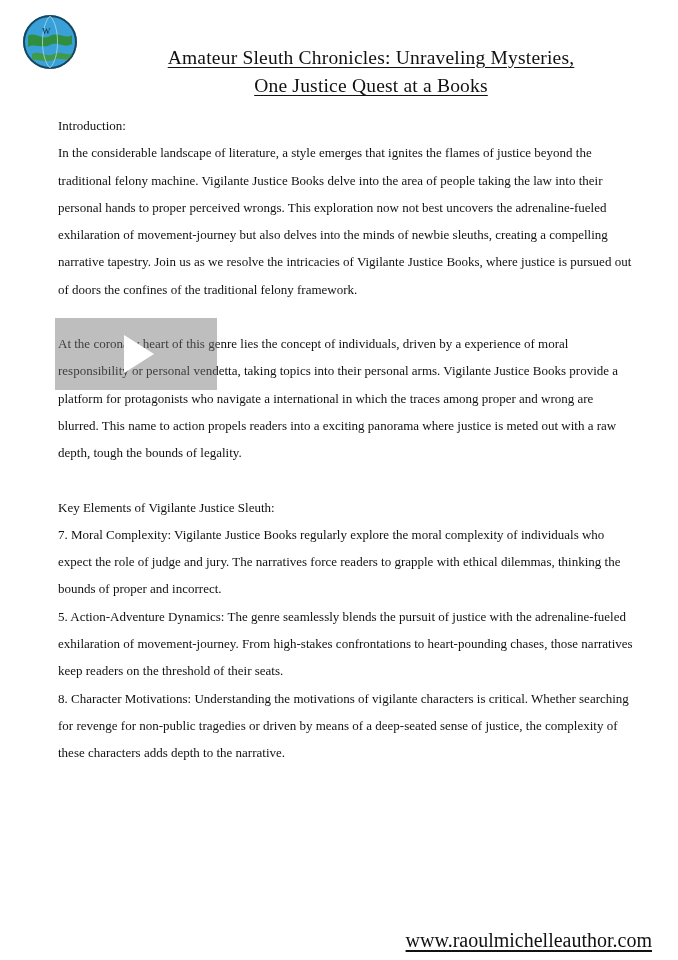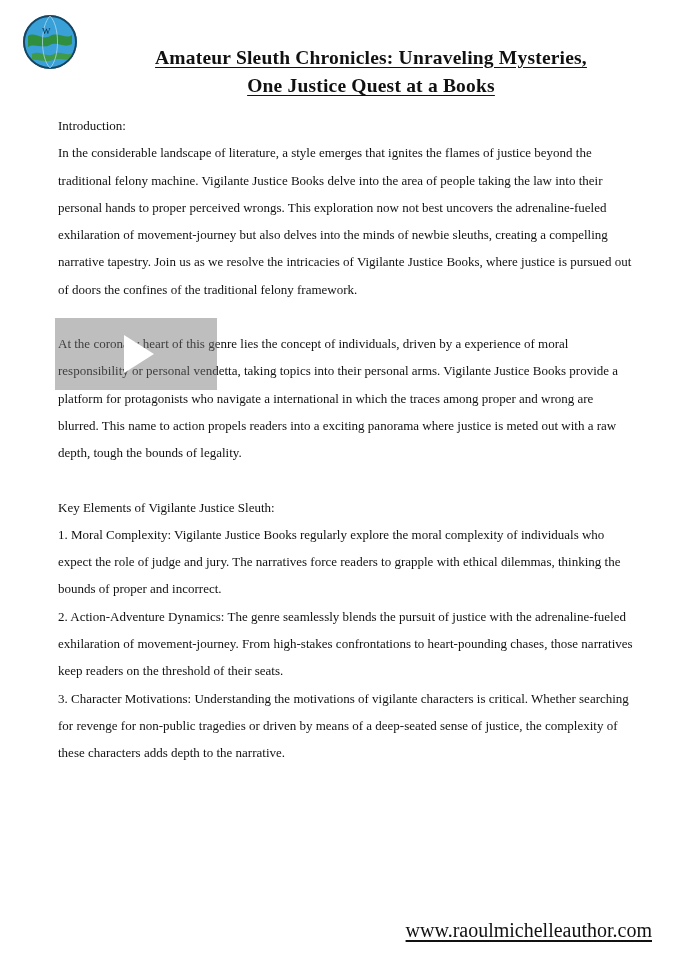--- a/index.html
+++ b/index.html
@@ -36,40 +36,39 @@
     padding-top: 30px;
     text-align: center;
   }
   .title-line {
     font-size: 19.5px;
     letter-spacing: 0.2px;
     line-height: 28px;
     text-decoration: underline;
     text-underline-offset: 3px;
     white-space: nowrap;
-    font-weight: bold;
   }
   .body-text {
     margin-top: 12px;
     margin-left: 32px;
     margin-right: 18px;
     font-size: 13px;
     line-height: 27.3px;
     text-align: left;
   }
   .para {
     margin: 0;
   }
   .spacer {
     height: 27px;
   }
   .footer {
     position: absolute;
     right: 26px;
-    bottom: 18px;
+    bottom: 8px;
     font-size: 20px;
     text-decoration: underline;
     text-underline-offset: 3px;
   }
   .play-overlay {
     position: absolute;
     left: 55px;
     top: 318px;
     width: 162px;
     height: 72px;
@@ -109,23 +108,23 @@
     <div class="title-line">One Justice Quest at a Books</div>
   </div>
 
   <div class="body-text">
     <p class="para">Introduction:</p>
     <p class="para">In the considerable landscape of literature, a style emerges that ignites the flames of justice beyond the traditional felony machine. Vigilante Justice Books delve into the area of people taking the law into their personal hands to proper perceived wrongs. This exploration now not best uncovers the adrenaline-fueled exhilaration of movement-journey but also delves into the minds of newbie sleuths, creating a compelling narrative tapestry. Join us as we resolve the intricacies of Vigilante Justice Books, where justice is pursued out of doors the confines of the traditional felony framework.</p>
     <div class="spacer"></div>
     <p class="para">At the coronary heart of this genre lies the concept of individuals, driven by a experience of moral responsibility or personal vendetta, taking topics into their personal arms. Vigilante Justice Books provide a platform for protagonists who navigate a international in which the traces among proper and wrong are blurred. This name to action propels readers into a exciting panorama where justice is meted out with a raw depth, tough the bounds of legality.</p>
     <div class="spacer"></div>
     <p class="para">Key Elements of Vigilante Justice Sleuth:</p>
-    <p class="para">1. Moral Complexity: Vigilante Justice Books regularly explore the moral complexity of individuals who expect the role of judge and jury. The narratives force readers to grapple with ethical dilemmas, thinking the bounds of proper and incorrect.</p>
-    <p class="para">2. Action-Adventure Dynamics: The genre seamlessly blends the pursuit of justice with the adrenaline-fueled exhilaration of movement-journey. From high-stakes confrontations to heart-pounding chases, those narratives keep readers on the threshold of their seats.</p>
-    <p class="para">3. Character Motivations: Understanding the motivations of vigilante characters is critical. Whether searching for revenge for non-public tragedies or driven by means of a deep-seated sense of justice, the complexity of these characters adds depth to the narrative.</p>
+    <p class="para">7. Moral Complexity: Vigilante Justice Books regularly explore the moral complexity of individuals who expect the role of judge and jury. The narratives force readers to grapple with ethical dilemmas, thinking the bounds of proper and incorrect.</p>
+    <p class="para">5. Action-Adventure Dynamics: The genre seamlessly blends the pursuit of justice with the adrenaline-fueled exhilaration of movement-journey. From high-stakes confrontations to heart-pounding chases, those narratives keep readers on the threshold of their seats.</p>
+    <p class="para">8. Character Motivations: Understanding the motivations of vigilante characters is critical. Whether searching for revenge for non-public tragedies or driven by means of a deep-seated sense of justice, the complexity of these characters adds depth to the narrative.</p>
   </div>
 
   <div class="play-overlay">
     <div class="play-triangle"></div>
   </div>
 
   <div class="footer">www.raoulmichelleauthor.com</div>
 
 </div>
 

